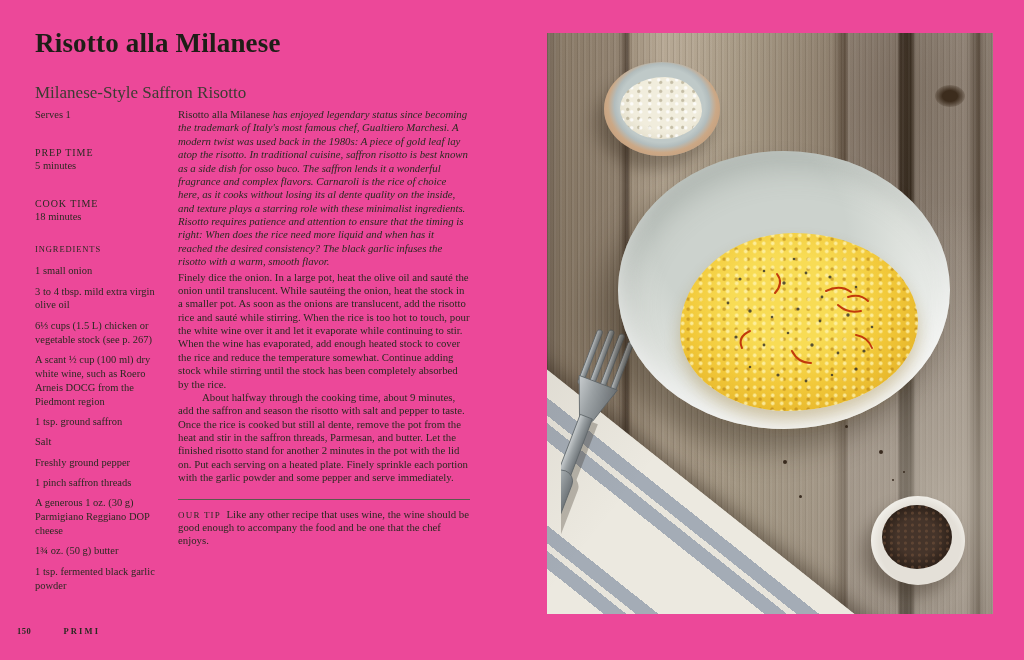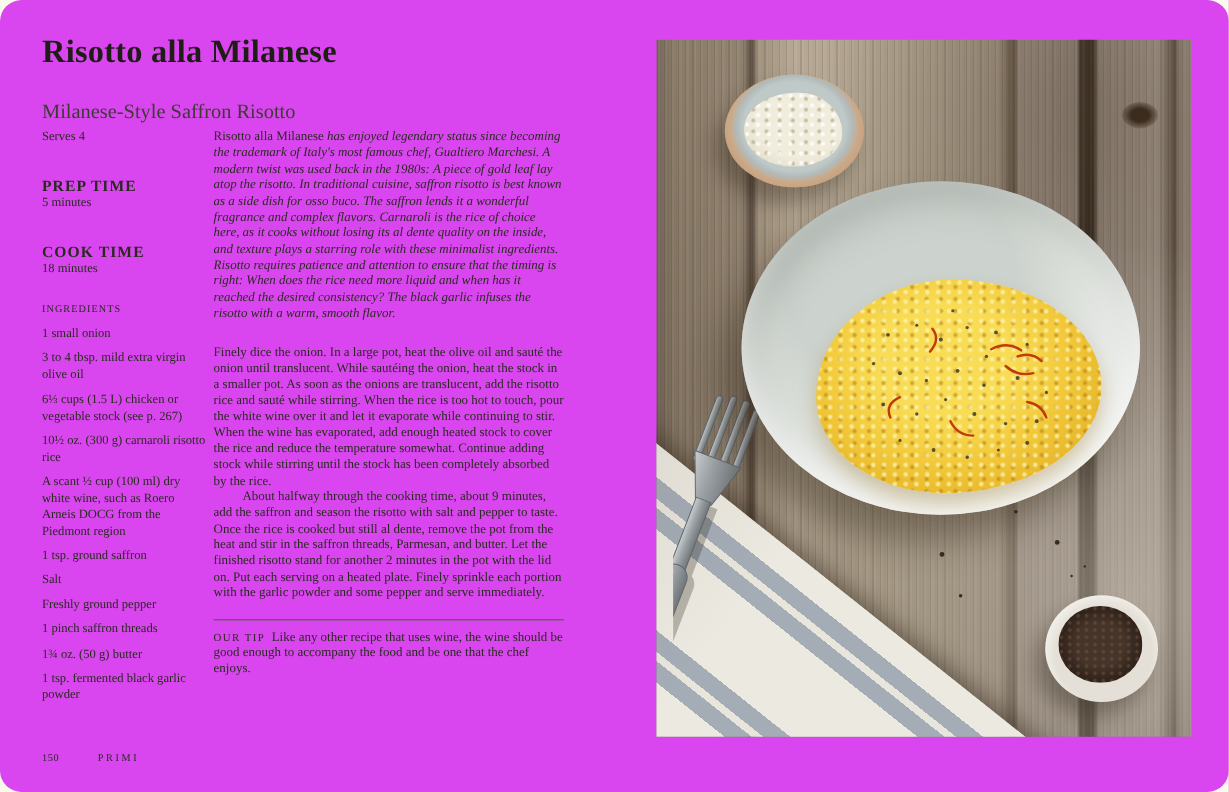--- a/index.html
+++ b/index.html
@@ -1,44 +1,44 @@
 <!DOCTYPE html>
 <html><head>
 <meta charset="utf-8">
 <style>
   * { margin: 0; padding: 0; box-sizing: border-box; }
   html, body { width: 1024px; height: 660px; }
   body { font-family: "Liberation Serif", serif; background: #fafaec; color: #28281f; }
-  .page { position: relative; width: 1024px; height: 660px; overflow: hidden; background: #d946ef; border-radius: 18px; }
+  .page { position: relative; width: 1024px; height: 660px; overflow: hidden; background: #ec4899; }
 
   
   .hdr { position: absolute; left: 35px; top: 28px; width: 480px; }
   .title { font-size: 27px; font-weight: 700; letter-spacing: 0.2px; color: #1e1e17; }
   .subtitle { font-size: 17px; font-weight: 400; margin-top: 24px; color: #3c3c32; }
 
   
   .meta { position: absolute; left: 35px; top: 108px; width: 140px; font-size: 10.5px; line-height: 1.32; color: #2a2a21; }
   .serves { margin-bottom: 9px; }
-  .mlabel { font-size: 13px; font-weight: 700; letter-spacing: 0.9px; margin-top: 24px; }
+  .mlabel { font-size: 10px; font-weight: 400; letter-spacing: 0.9px; margin-top: 24px; }
   .mval { margin-bottom: 3px; }
   .ing-label { font-size: 8.5px; font-weight: 400; letter-spacing: 0.9px; margin-top: 20px; margin-bottom: 9px; }
   .ing-item { margin-bottom: 6.5px; }
 
   
   .bodycol { position: absolute; left: 178px; top: 108px; width: 292px; font-size: 10.8px; line-height: 1.24; color: #2a2a21; }
-  .intro { margin-bottom: 19px; font-style: italic; }
+  .intro { margin-bottom: 2px; font-style: italic; }
   .intro .lead { font-style: normal; }
   .step { margin-bottom: 0; }
   .step.indent { text-indent: 24px; }
   .rule { border: none; border-top: 1px solid #5a5a4d; margin: 14px 0 8px 0; width: 100%; }
   .tip-label { font-size: 9px; letter-spacing: 1.2px; }
   .tip { font-size: 10.8px; font-family: Liberation Serif, serif; }
 
   
-  .footer { position: absolute; left: 35px; top: 626px; font-size: 8.5px; font-weight: 400; color: #2a2a21; text-align: center; }
+  .footer { position: absolute; left: 17px; top: 626px; font-size: 8.5px; font-weight: 700; color: #2a2a21; text-align: center; }
   .footer .pg { letter-spacing: 0.5px; }
   .footer .sec { margin-left: 30px; letter-spacing: 2.2px; }
 
   
   .photo { position: absolute; left: 547px; top: 33px; width: 446px; height: 581px; overflow: hidden; }
   .wood { position: absolute; inset: 0;
     background-image:
       radial-gradient(ellipse at 88% 80%, rgba(208,200,186,0.55), rgba(208,200,186,0) 45%),
       radial-gradient(ellipse at 80% 10%, rgba(70,54,38,0.30), rgba(70,54,38,0) 42%),
       repeating-linear-gradient(90deg, rgba(42,30,18,0.12) 0 1px, rgba(255,255,255,0.05) 1px 3px, rgba(0,0,0,0) 3px 6px),
@@ -104,35 +104,35 @@
 <body>
 
 <div class="page">
 
   <header class="hdr">
     <h1 class="title">Risotto alla Milanese</h1>
     <h2 class="subtitle">Milanese-Style Saffron Risotto</h2>
   </header>
 
   <aside class="meta">
-    <div class="serves">Serves 4</div>
+    <div class="serves">Serves 1</div>
     <div class="mlabel">PREP TIME</div>
     <div class="mval">5 minutes</div>
     <div class="mlabel">COOK TIME</div>
     <div class="mval">18 minutes</div>
     <div class="ing-label">INGREDIENTS</div>
     <div class="ing-item">1 small onion</div>
     <div class="ing-item">3 to 4 tbsp. mild extra virgin olive oil</div>
     <div class="ing-item">6⅓ cups (1.5 L) chicken or vegetable stock (see p. 267)</div>
-    <div class="ing-item">10½ oz. (300 g) carnaroli risotto rice</div>
     <div class="ing-item">A scant ½ cup (100 ml) dry white wine, such as Roero Arneis DOCG from the Piedmont region</div>
     <div class="ing-item">1 tsp. ground saffron</div>
     <div class="ing-item">Salt</div>
     <div class="ing-item">Freshly ground pepper</div>
     <div class="ing-item">1 pinch saffron threads</div>
+    <div class="ing-item">A generous 1 oz. (30 g) Parmigiano Reggiano DOP cheese</div>
     <div class="ing-item">1¾ oz. (50 g) butter</div>
     <div class="ing-item">1 tsp. fermented black garlic powder</div>
   </aside>
 
   <section class="bodycol">
     <p class="intro"><span class="lead">Risotto alla Milanese</span><span> has enjoyed legendary status since becoming the trademark of Italy's most famous chef, Gualtiero Marchesi. A modern twist was used back in the 1980s: A piece of gold leaf lay atop the risotto. In traditional cuisine, saffron risotto is best known as a side dish for osso buco. The saffron lends it a wonderful fragrance and complex flavors. Carnaroli is the rice of choice here, as it cooks without losing its al dente quality on the inside, and texture plays a starring role with these minimalist ingredients. Risotto requires patience and attention to ensure that the timing is right: When does the rice need more liquid and when has it reached the desired consistency? The black garlic infuses the risotto with a warm, smooth flavor.</span></p>
     <p class="step">Finely dice the onion. In a large pot, heat the olive oil and sauté the onion until translucent. While sautéing the onion, heat the stock in a smaller pot. As soon as the onions are translucent, add the risotto rice and sauté while stirring. When the rice is too hot to touch, pour the white wine over it and let it evaporate while continuing to stir. When the wine has evaporated, add enough heated stock to cover the rice and reduce the temperature somewhat. Continue adding stock while stirring until the stock has been completely absorbed by the rice.</p>
     <p class="step indent">About halfway through the cooking time, about 9 minutes, add the saffron and season the risotto with salt and pepper to taste. Once the rice is cooked but still al dente, remove the pot from the heat and stir in the saffron threads, Parmesan, and butter. Let the finished risotto stand for another 2 minutes in the pot with the lid on. Put each serving on a heated plate. Finely sprinkle each portion with the garlic powder and some pepper and serve immediately.</p>
     <hr class="rule">
     <p class="tip"><span class="tip-label">OUR TIP</span>&nbsp;&nbsp;<span>Like any other recipe that uses wine, the wine should be good enough to accompany the food and be one that the chef enjoys.</span></p>

